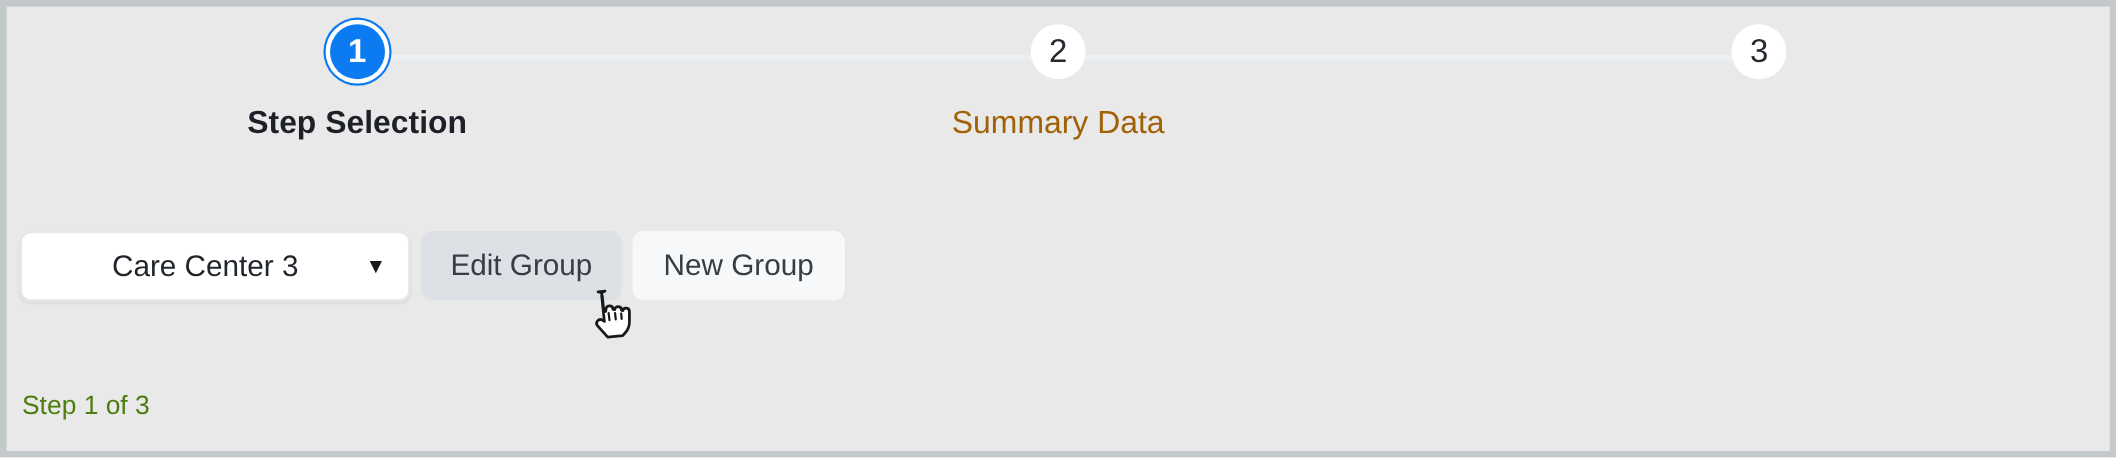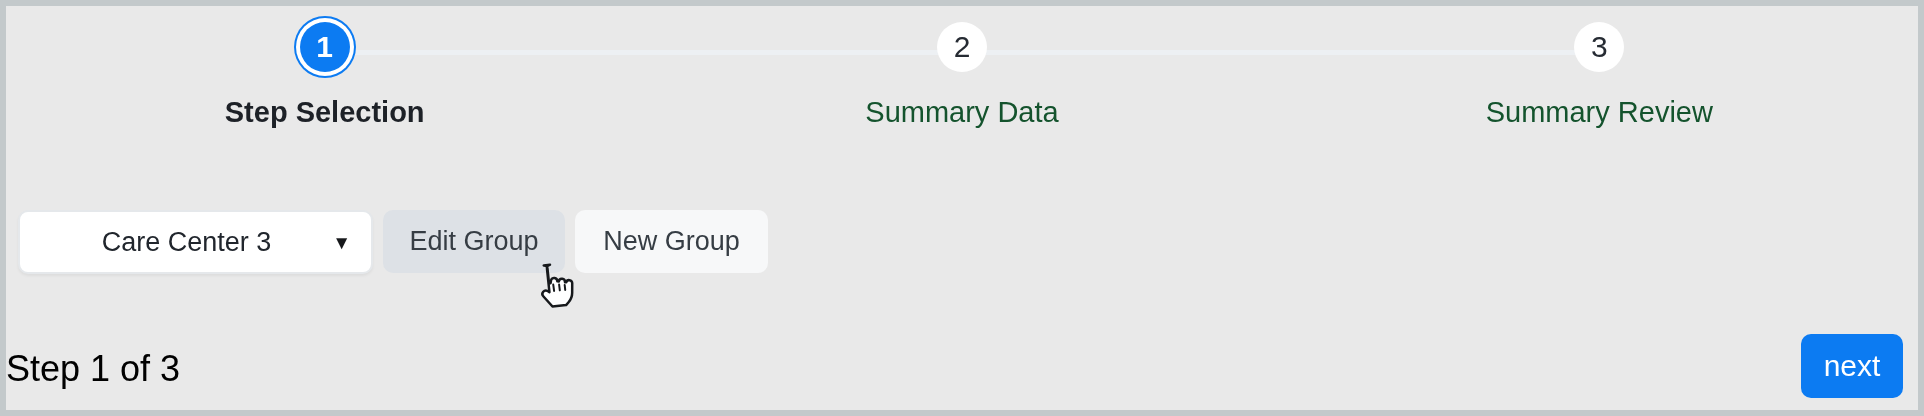--- a/index.html
+++ b/index.html
@@ -28,21 +28,21 @@
     width:50px;height:50px;border-radius:50%;
     background:#ffffff;
     display:flex;align-items:center;justify-content:center;
     font-size:30px;font-weight:500;color:#262b33;
   }
   .step.active .circle{
     background:#0c7bf2;color:#ffffff;font-weight:600;
     box-shadow:0 0 0 4px #ffffff, 0 0 0 6px #0c7bf2;
   }
   .step-label{
-    margin-top:16px;font-size:29px;line-height:34px;color:#14532d;
+    margin-top:16px;font-size:29px;line-height:34px;color:#a16207;
   }
   .step.active .step-label{font-weight:700;color:#1d2127;}
   
   .select{
     position:absolute;left:12px;top:204px;width:355px;height:64px;
     box-sizing:border-box;
     background:#ffffff;border:2px solid #e5e8eb;border-radius:10px;
     box-shadow:0 2px 3px rgba(0,0,0,0.05);
     display:flex;align-items:center;
     padding-left:21px;padding-right:20px;
@@ -54,22 +54,22 @@
     position:absolute;top:204px;height:63px;border:none;border-radius:10px;
     font-family:"Liberation Sans", sans-serif;
     font-size:27px;color:#363d44;
     display:flex;align-items:center;justify-content:center;
     padding:0;cursor:default;
   }
   .btn-edit{left:377px;width:182px;background:#dde1e6;}
   .btn-new{left:569px;width:193px;background:#f7f8f9;}
   
   .step-indicator{
-    position:absolute;left:0;top:346px;
-    font-size:36px;line-height:34px;color:#000000;
+    position:absolute;left:14px;top:346px;
+    font-size:24px;line-height:34px;color:#4d7c0f;
   }
   .next-btn{
     position:absolute;left:1795px;top:328px;width:102px;height:64px;
     background:#0c7bf2;border:none;border-radius:10px;
     color:#ffffff;font-size:30px;
     font-family:"Liberation Sans", sans-serif;
     display:flex;align-items:center;justify-content:center;
     padding:0;cursor:default;
   }
   
@@ -103,34 +103,32 @@
       </div>
       <div class="step-label">Summary Data</div>
     </div>
 
     <div class="step">
       <div class="circle-wrap">
         <div class="circle">
           <span>3</span>
         </div>
       </div>
-      <div class="step-label">Summary Review</div>
     </div>
 
   </div>
 
   <div class="select">
     <span class="select-value">Care Center 3</span>
     <span class="select-arrow">▼</span>
   </div>
 
   <button class="btn btn-new">New Group</button>
   <button class="btn btn-edit">Edit Group</button>
 
   <div class="step-indicator">Step 1 of 3</div>
-  <button class="next-btn">next</button>
 
   <svg class="cursor" viewBox="0 0 28 30" xmlns="http://www.w3.org/2000/svg">
     <path d="M10.4 1.6c1.15 0 2.05 .92 2.05 2.05v8.8l.95 .18 .4-1.5c.27-1 1.3-1.6 2.3-1.33 .97 .26 1.55 1.2 1.42 2.17l.88 .17c.24-.97 1.2-1.58 2.2-1.36 1 .23 1.63 1.18 1.47 2.17l.75 .15c.3-.83 1.2-1.3 2.07-1.07 .9 .25 1.5 1.1 1.4 2.03l-.62 5.7c-.23 2.1-1.2 4-2.74 5.4l-1.66 1.5h-8.2l-4.85-6.7c-.6-.83-.5-1.97 .25-2.67 .73-.7 1.85-.76 2.65-.15l1.03 .8V3.65c0-1.13 .92-2.05 2.05-2.05z" fill="#ffffff" stroke="#17191c" stroke-width="1.5" stroke-linejoin="round"></path>
     <path d="M14.9 13.6l.1 3.9M18.4 14l.05 3.5M21.7 14.6l0 3" fill="none" stroke="#17191c" stroke-width="1.2" stroke-linecap="round"></path>
   </svg>
 
 </div>
 
 </body></html>

